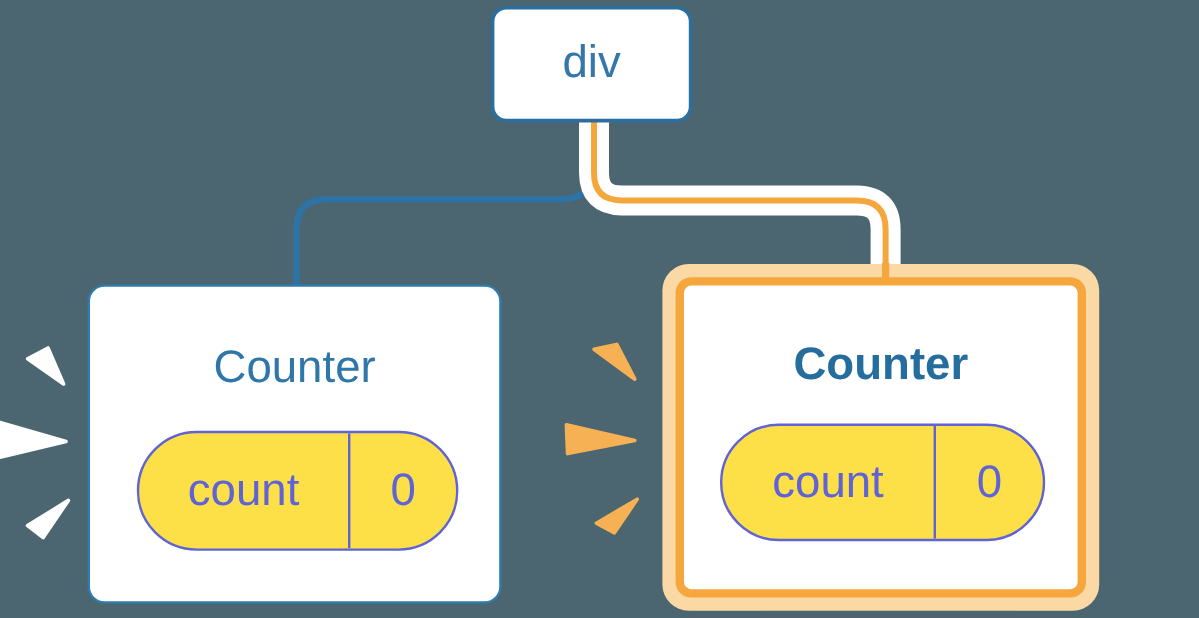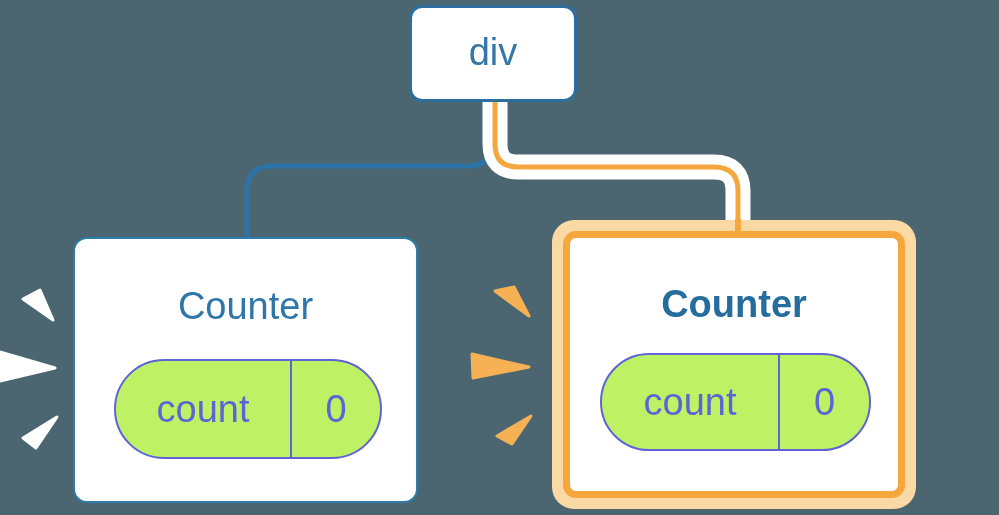--- a/index.html
+++ b/index.html
@@ -64,21 +64,21 @@
     position:absolute;left:0;top:62px;width:100%;
     text-align:center;
     color:#256d9c;font-size:38px;font-weight:700;line-height:44px;
   }
   
   .pill{
     position:absolute;
     box-sizing:border-box;
     border:2px solid #5f63d6;
     border-radius:52px;
-    background:#bef264;
+    background:#fde047;
     display:flex;
     overflow:hidden;
   }
   .card-left .pill{left:39px;top:120px;width:268px;height:100px;}
   .card-right .pill{left:48px;top:133px;width:271px;height:98px;z-index:3;}
   .pill .key-cell{
     flex:0 0 auto;
     display:flex;align-items:center;justify-content:center;
     color:#5f63d6;font-size:38px;
   }

